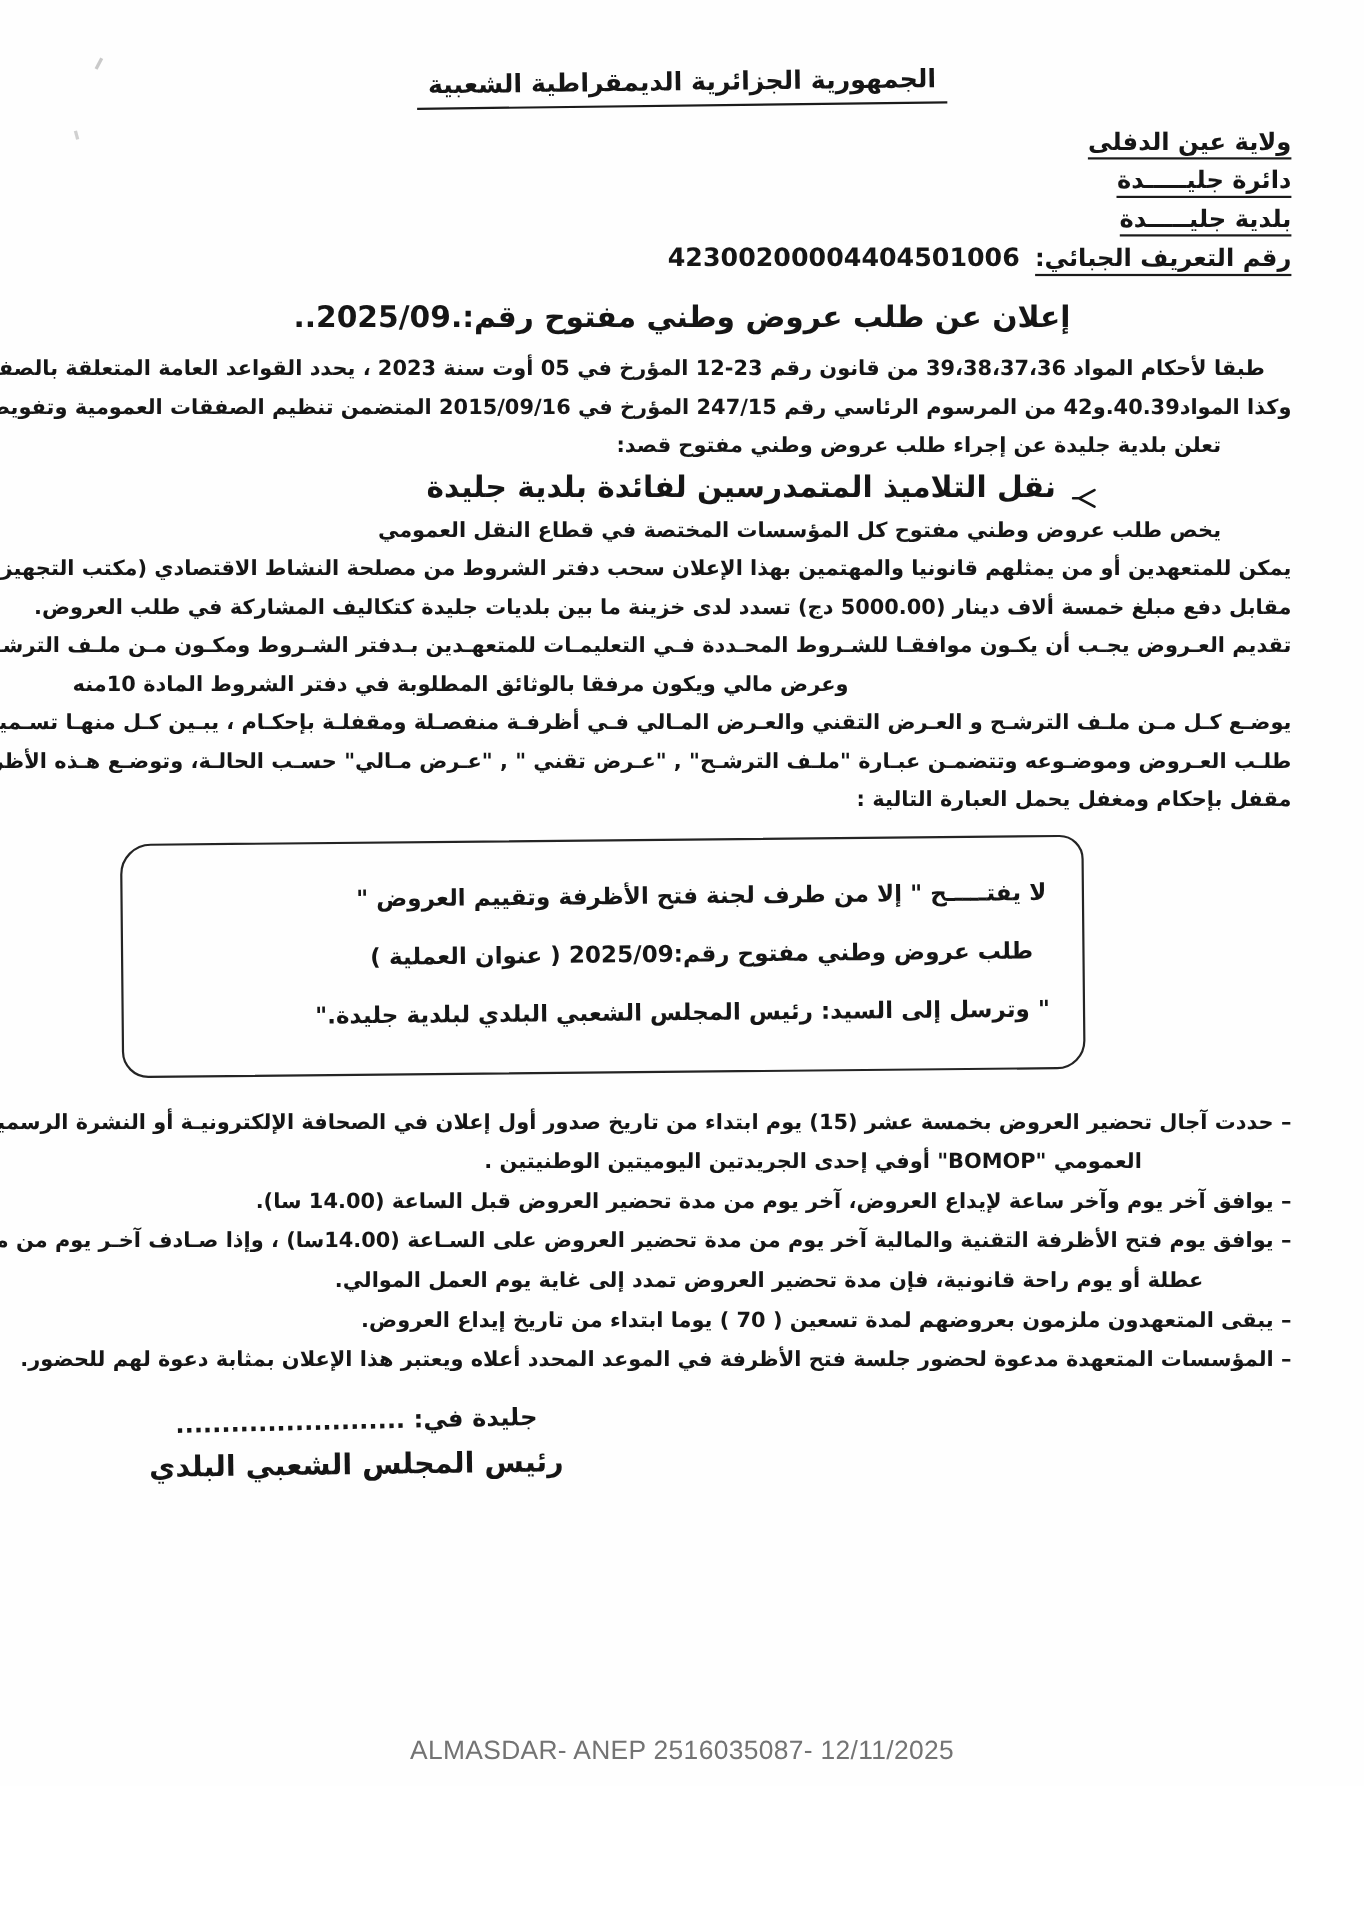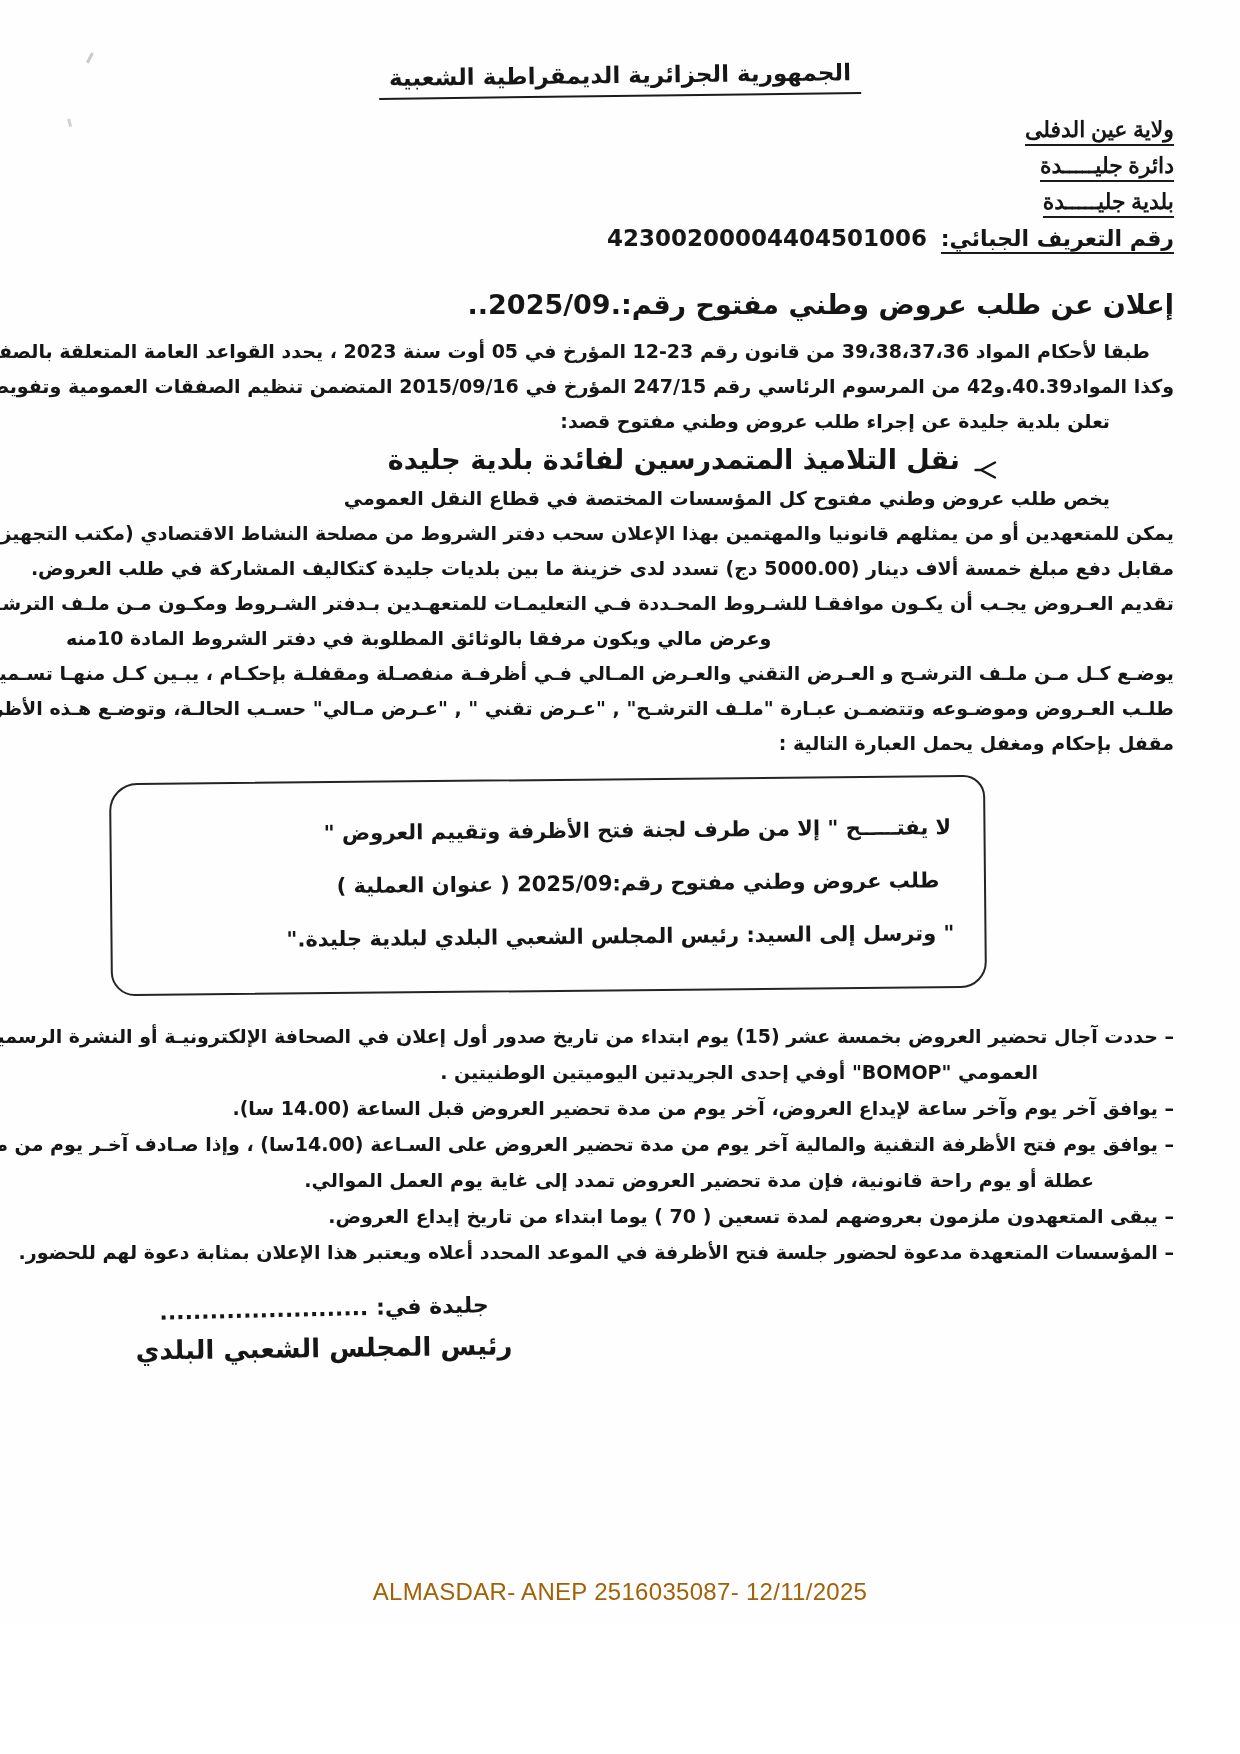--- a/index.html
+++ b/index.html
@@ -5,27 +5,27 @@
   html,body{margin:0;padding:0;background:#ffffff;}
   .page{position:relative;width:1240px;height:1624px;background:#fefefe;overflow:hidden;
         font-family:"DejaVu Sans",sans-serif;color:#161616;}
   .content{position:absolute;top:0;right:0;left:0;padding:62px 66px 0;direction:rtl;font-weight:700;}
 
   
   .republic-wrap{text-align:center;}
   .republic{display:inline-block;font-size:23px;padding:0 10px 7px;border-bottom:2px solid #1b1b1b;
             transform:rotate(-0.7deg);}
   .org-block{margin-top:20px;font-size:22px;width:fit-content;}
-  .org-line{width:fit-content;border-bottom:2px solid #1b1b1b;padding-bottom:1px;margin-bottom:7px;font-family:Liberation Serif, serif;}
+  .org-line{width:fit-content;border-bottom:2px solid #1b1b1b;padding-bottom:1px;margin-bottom:7px;}
   .tax-row{font-size:22px;white-space:nowrap;}
   .tax-label{border-bottom:2px solid #1b1b1b;padding-bottom:1px;display:inline-block;}
   .tax-number{display:inline-block;margin-right:6px;font-size:23px;}
 
   
-  .notice-title{margin-top:35px;text-align:right;font-size:27px;letter-spacing:0.2px;}
+  .notice-title{margin-top:22px;text-align:center;font-size:27px;letter-spacing:0.2px;}
 
   
   .body-block{margin-top:14px;font-size:19px;}
   .bline{line-height:35px;text-align:right;white-space:nowrap;}
   .ind-sm{padding-right:24px;}
   .ind-md{padding-right:64px;}
   .center{text-align:left;}
   .object-line{padding-right:176px;font-size:27px;line-height:42px;display:flex;align-items:center;gap:14px;}
   .object-text{letter-spacing:0.3px;}
   .arrow-glyph{flex:0 0 auto;display:inline-block;width:24px;height:20px;}
@@ -41,21 +41,21 @@
   .n-cont{padding-right:136px;}
   .n-cont2{padding-right:80px;}
 
   
   .signature{width:400px;margin:26px auto 0 58px;text-align:center;}
   .sig-place{font-size:22px;transform:rotate(-1.3deg);white-space:nowrap;}
   .sig-title{font-size:26px;margin-top:12px;transform:rotate(-0.8deg);letter-spacing:0.5px;}
 
   
   .anep-footer{position:absolute;bottom:18px;left:0;right:0;text-align:center;direction:ltr;
-               font-family:"Liberation Sans",sans-serif;font-weight:400;font-size:24px;color:#a16207;
+               font-family:"Liberation Sans",sans-serif;font-weight:400;font-size:24px;color:#737373;
                letter-spacing:0.3px;}
 
   
   .artifact{position:absolute;opacity:0.45;}
   .artifact.a1{top:54px;left:88px;width:7px;height:11px;border-left:3px solid #8a8a8a;transform:rotate(28deg);}
   .artifact.a2{top:118px;left:68px;width:6px;height:8px;border-left:3px solid #9a9a9a;transform:rotate(-15deg);}
 </style>
 </head>
 <body>
 

